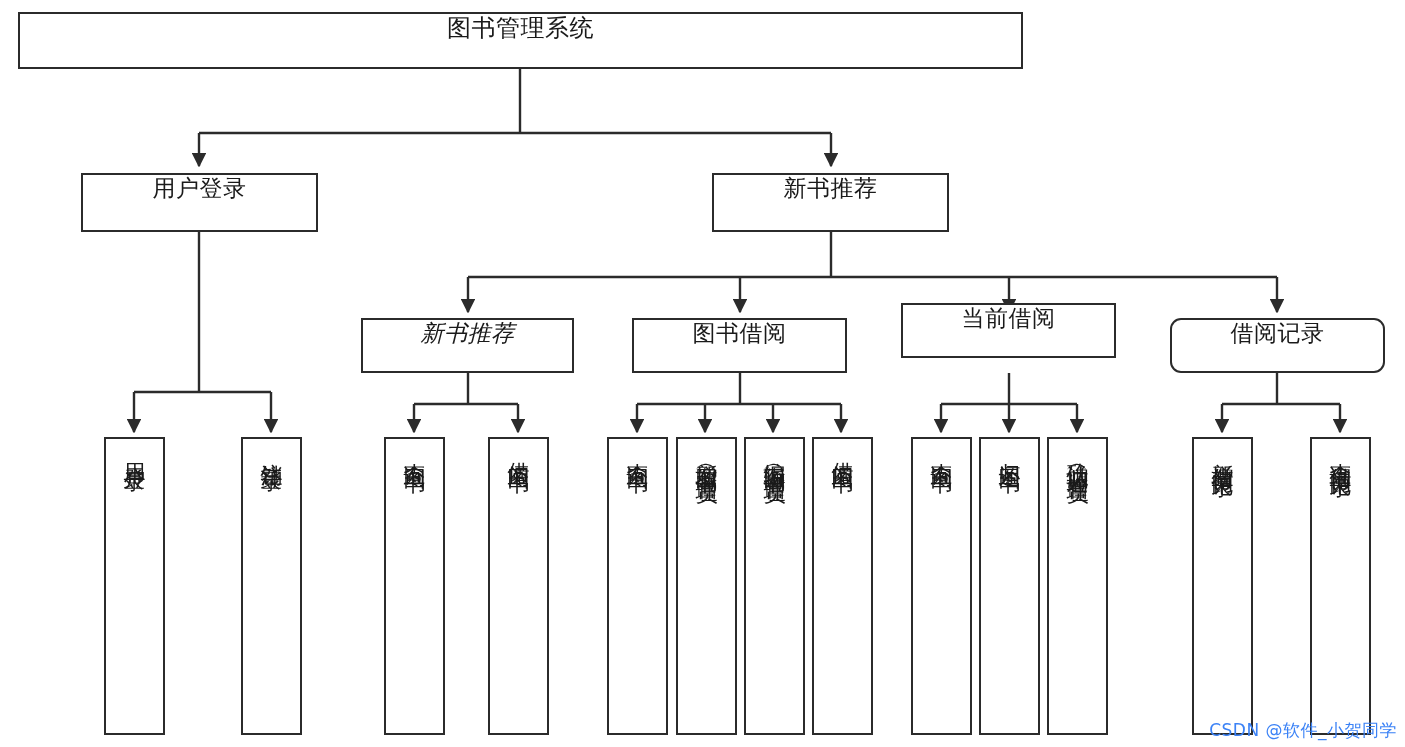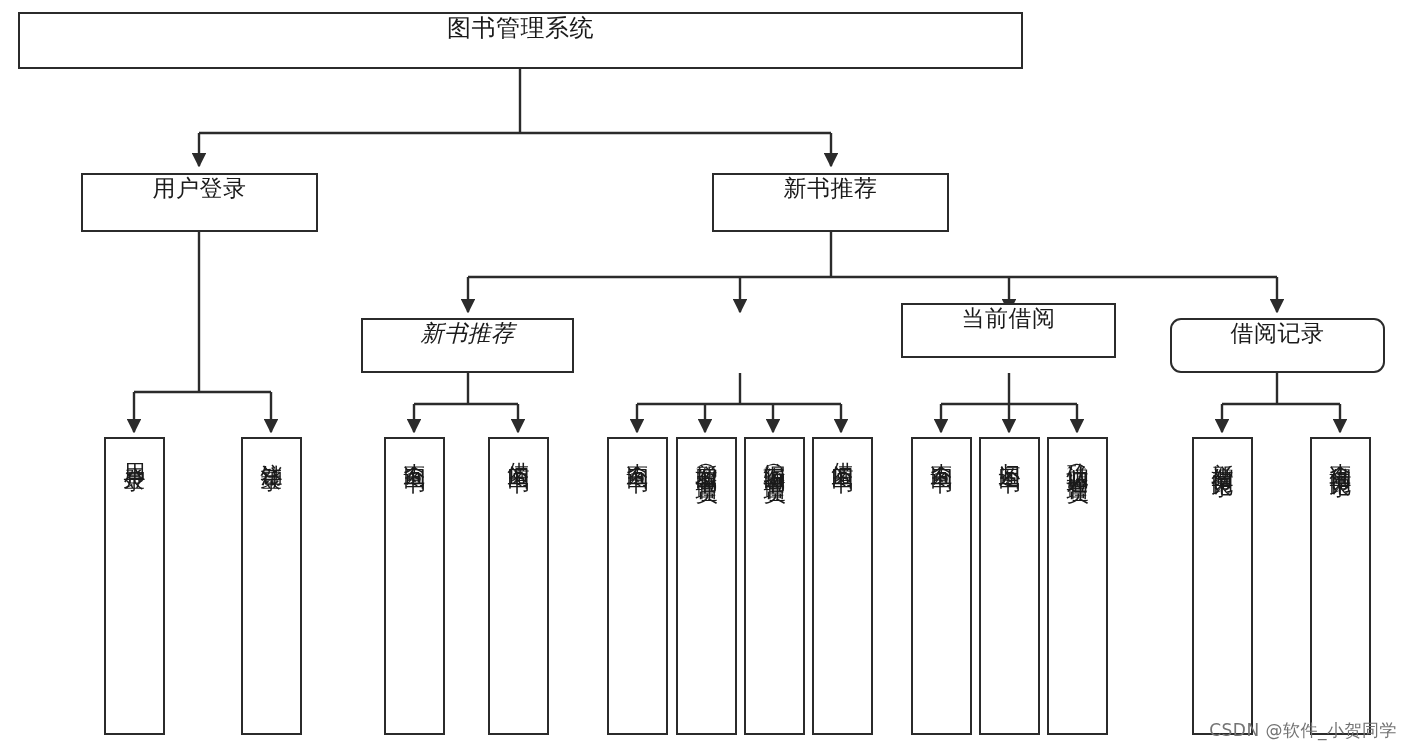--- a/index.html
+++ b/index.html
@@ -61,21 +61,21 @@
     font-size: 22px;
     line-height: 1.0;
     letter-spacing: 3px;
     white-space: nowrap;
   }
   #watermark {
     position: absolute;
     right: 8px;
     bottom: 5px;
     font-size: 17px;
-    color: #737373;
+    color: #3b82f6;
     letter-spacing: 0.5px;
     user-select: none;
     white-space: nowrap;
   }
 </style>
 </head>
 <body>
 
 <div id="diagram-root">
 
@@ -136,20 +136,23 @@
   <div class="node horiz" style="left:81px; top:173px; width:237px; height:59px;">
     <span class="label">用户登录</span>
   </div>
   <div class="node horiz" style="left:712px; top:173px; width:237px; height:59px;">
     <span class="label">新书推荐</span>
   </div>
 
   <div class="node horiz" style="left:361px; top:318px; width:213px; height:55px;font-style:italic;">
     <span class="label">新书推荐</span>
   </div>
+  <div class="node horiz" style="left:632px; top:318px; width:215px; height:55px;">
+    <span class="label">图书借阅</span>
+  </div>
   <div class="node horiz" style="left:901px; top:303px; width:215px; height:55px;">
     <span class="label">当前借阅</span>
   </div>
   <div class="node horiz" style="left:1170px; top:318px; width:215px; height:55px;border-radius:11px;">
     <span class="label">借阅记录</span>
   </div>
 
   <div class="node vert" style="left:104px; top:437px; width:61px; height:298px;">
     <span class="label">用户登录</span>
   </div>

